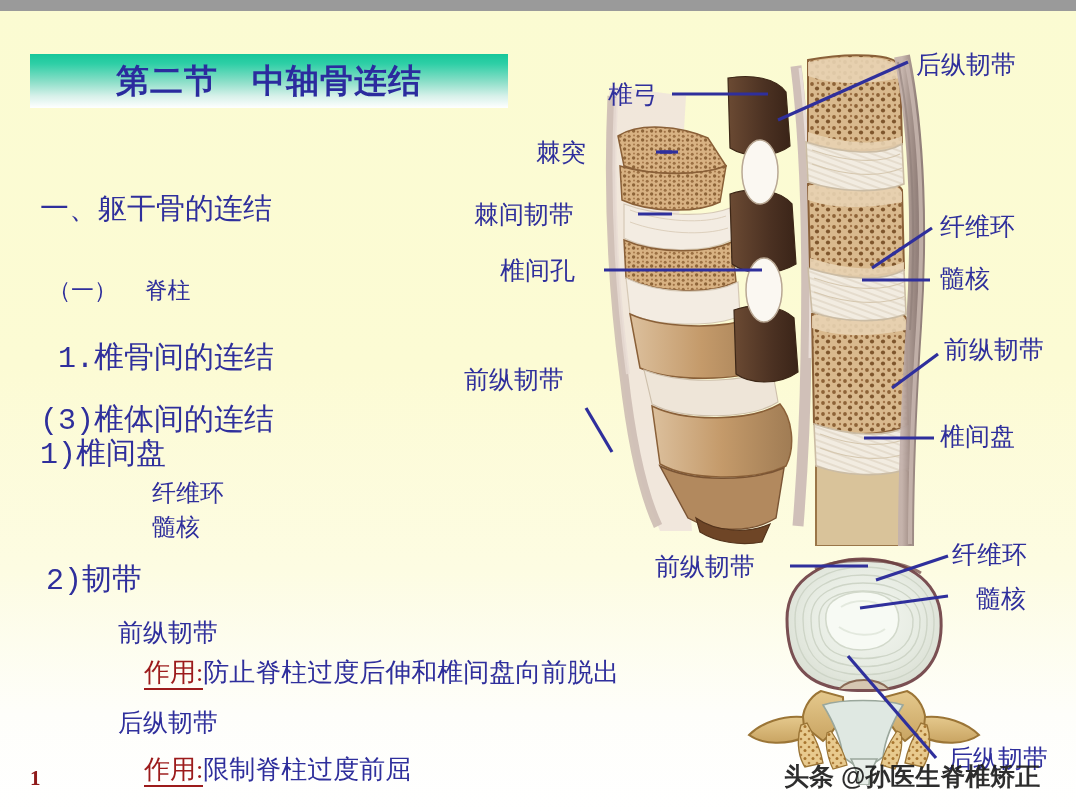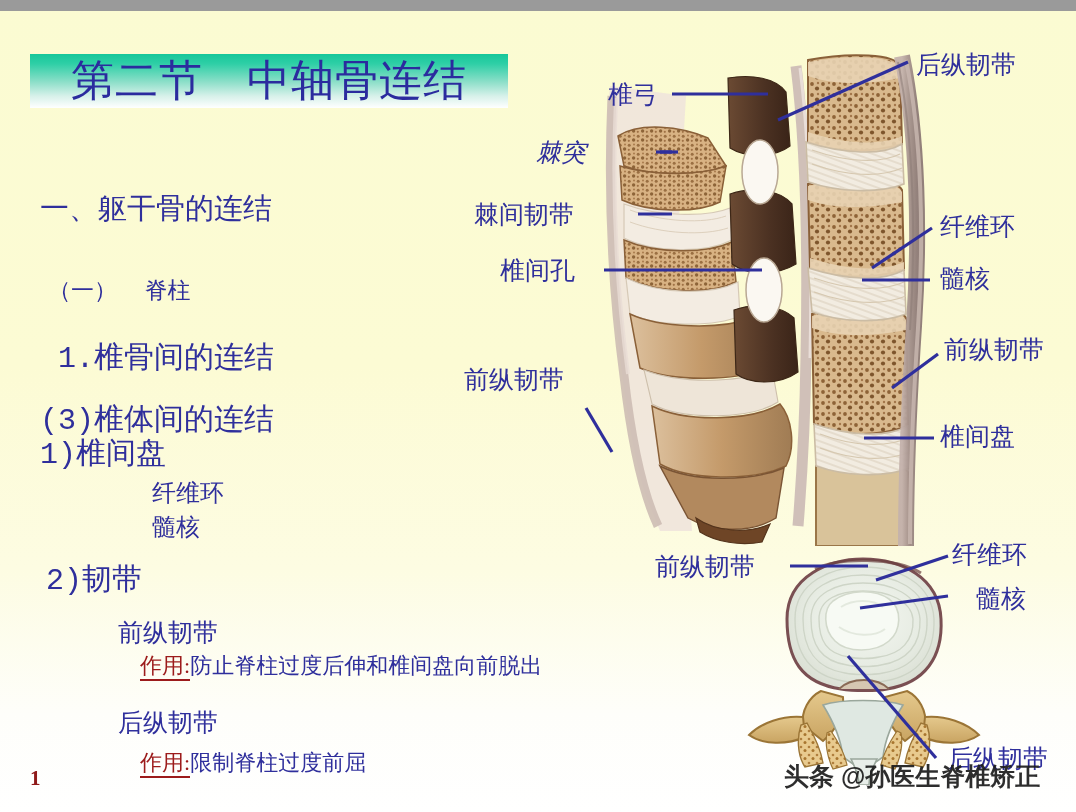--- a/index.html
+++ b/index.html
@@ -34,22 +34,22 @@
     background: linear-gradient(to bottom, #16c79a 0%, #2ecfa6 18%, #8ddfc9 52%, #d7f1ea 78%, #ffffff 100%);
   }
   #title-text {
     position: absolute;
     left: 30px; top: 54px;
     width: 478px; height: 54px;
     display: flex;
     align-items: center;
     justify-content: center;
     color: #2b2b9e;
-    font-size: 43px;
-    font-weight: normal;
+    font-size: 33px;
+    font-weight: bold;
     letter-spacing: 1px;
     font-family: "Liberation Sans", "DejaVu Sans", sans-serif;
     white-space: pre;
   }
 
   
   .ln {
     position: absolute;
     color: #2f2f9c;
     white-space: pre;
@@ -58,21 +58,21 @@
     margin-top: 44px;
   }
   .lvl1 { font-size: 29px; }
   .lvl2 { font-size: 23px; }
   .lvl3 { font-size: 30px; }
   .lvl4 { font-size: 25px; }
   .sub  { font-size: 24px; }
   .effect-line {
     position: absolute;
     white-space: pre;
-    font-size: 22px;
+    font-size: 26px;
     font-family: "Liberation Serif", "DejaVu Serif", serif;
     color: #2f2f9c;
   }
   .effect-key {
     color: #9c1b1b;
     border-bottom: 2px solid #9c1b1b;
     padding-bottom: 1px;
   }
   #page-number {
     position: absolute;
@@ -330,21 +330,21 @@
       <line x1="892" y1="388" x2="938" y2="354"></line>
       <line x1="864" y1="438" x2="934" y2="438"></line>
       <line x1="790" y1="566" x2="868" y2="566"></line>
       <line x1="876" y1="580" x2="948" y2="556"></line>
       <line x1="860" y1="608" x2="948" y2="596"></line>
       <line x1="848" y1="656" x2="936" y2="758"></line>
     </g>
   </svg>
 
   <div class="dlabel" style="left:608px; top:78px;">椎弓</div>
-  <div class="dlabel" style="left:536px; top:136px;font-style:italic;">棘突</div>
+  <div class="dlabel" style="left:536px; top:136px;">棘突</div>
   <div class="dlabel" style="left:474px; top:198px;">棘间韧带</div>
   <div class="dlabel" style="left:500px; top:254px;">椎间孔</div>
   <div class="dlabel" style="left:464px; top:363px;">前纵韧带</div>
 
   <div class="dlabel" style="left:916px; top:48px;">后纵韧带</div>
   <div class="dlabel" style="left:940px; top:210px;">纤维环</div>
   <div class="dlabel" style="left:940px; top:262px;">髓核</div>
   <div class="dlabel" style="left:944px; top:333px;">前纵韧带</div>
   <div class="dlabel" style="left:940px; top:420px;">椎间盘</div>
 

